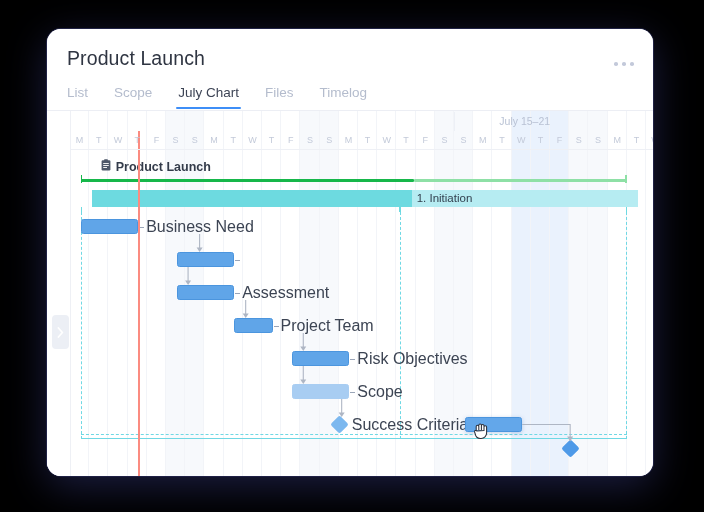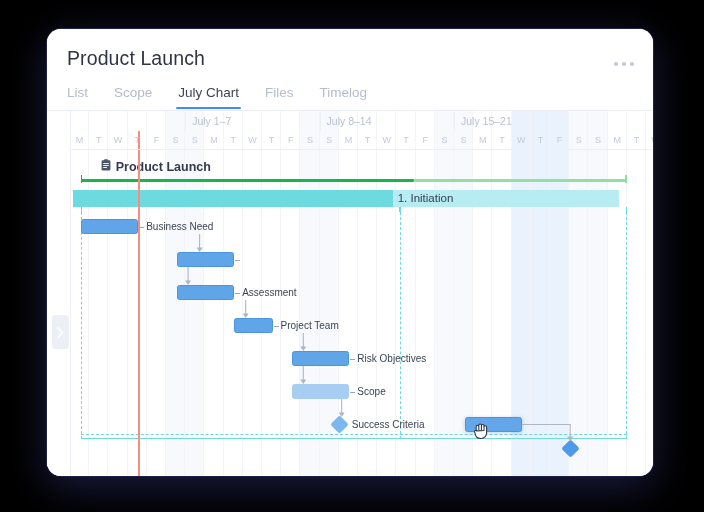--- a/index.html
+++ b/index.html
@@ -325,21 +325,21 @@
     border-color: #a8cdf2;
   }
   .task-bar.dragging {
     background: #63a7ea;
     border-color: #4b95de;
     box-shadow: 0 1px 4px rgba(70,120,190,0.35);
   }
 
   .task-label {
     position: absolute;
-    font-size: 10px;
+    font-size: 16px;
     color: #3c4453;
     white-space: nowrap;
     line-height: 15px;
   }
   .label-dash {
     position: absolute;
     width: 5px;
     height: 1px;
     background: #9aa5b8;
   }
@@ -430,23 +430,21 @@
           <div class="daycol hl" style="left: 480px;"></div>
           <div class="daycol weekend" style="left: 499.2px;"></div>
           <div class="daycol weekend" style="left: 518.4px;"></div>
           <div class="daycol" style="left: 537.6px;"></div>
           <div class="daycol" style="left: 556.8px;"></div>
           <div class="daycol" style="left: 576px;"></div>
         </div>
 
       <div class="date-header" id="date-header">
           <div class="week-label first" style="left: 0px; width: 115.2px;"></div>
-          <div class="week-label" style="left: 115.2px; width: 134.4px;">July 1–7</div>
-          <div class="week-label" style="left: 249.6px; width: 134.4px;">July 8–14</div>
-          <div class="week-label" style="left: 384px; width: 134.4px;">July 15–21</div>
+          <div class="week-label" style="left: 384px; width: 134.4px; text-align: center;">July 15–21</div>
           <div class="daynum" style="left: 0px;">M</div>
           <div class="daynum" style="left: 19.2px;">T</div>
           <div class="daynum" style="left: 38.4px;">W</div>
           <div class="daynum" style="left: 57.6px;">T</div>
           <div class="daynum" style="left: 76.8px;">F</div>
           <div class="daynum" style="left: 96px;">S</div>
           <div class="daynum" style="left: 115.2px;">S</div>
           <div class="daynum" style="left: 134.4px;">M</div>
           <div class="daynum" style="left: 153.6px;">T</div>
           <div class="daynum" style="left: 172.8px;">W</div>
@@ -493,21 +491,21 @@
                 <rect x="2.2" y="8.1" width="3.8" height="0.9" fill="#ffffff"></rect>
               </svg></span>
             <span>Product Launch</span>
           </div>
           <div class="progress-bar" style="left: 10.56px; top: 30px; width: 546.24px;">
             <span class="done" style="width:333.2064px"></span>
             <span class="rest" style="width:213.0336px"></span>
           </div>
           <div class="progress-cap" style="left: 10.56px; top: 26px;"></div>
           <div class="progress-cap light" style="left: 555.2px; top: 26px;"></div>
-          <div class="group-bar" style="left: 3px; top: 41px; width: 546.24px;">
+          <div class="group-bar" style="left: 22px; top: 41px; width: 546.24px;">
             <span class="gseg-a" style="width:319.67999999999995px"></span>
             <span class="gseg-b" style="width:226.56px"></span>
             <span class="glabel" style="left:324.67999999999995px">1. Initiation</span>
           </div>
           <div class="group-tail" style="left: 10.56px; top: 58px; width: 319.68px;"></div>
           <div class="group-tail" style="left: 330.24px; top: 58px; width: 226.56px;"></div>
           <div class="bracket" style="left: 10.56px; top: 63px; width: 546.24px; height: 227px; border-bottom-color: rgb(111, 216, 228);"></div>
           <div class="bracket-div" style="left: 330.24px; top: 63px; height: 227px;"></div>
           <div class="bracket-dashed-bottom" style="left: 10.56px; top: 285px; width: 546.24px;"></div>
           <div class="task-bar" style="left: 10.56px; top: 70px; width: 57.6px;"></div>

